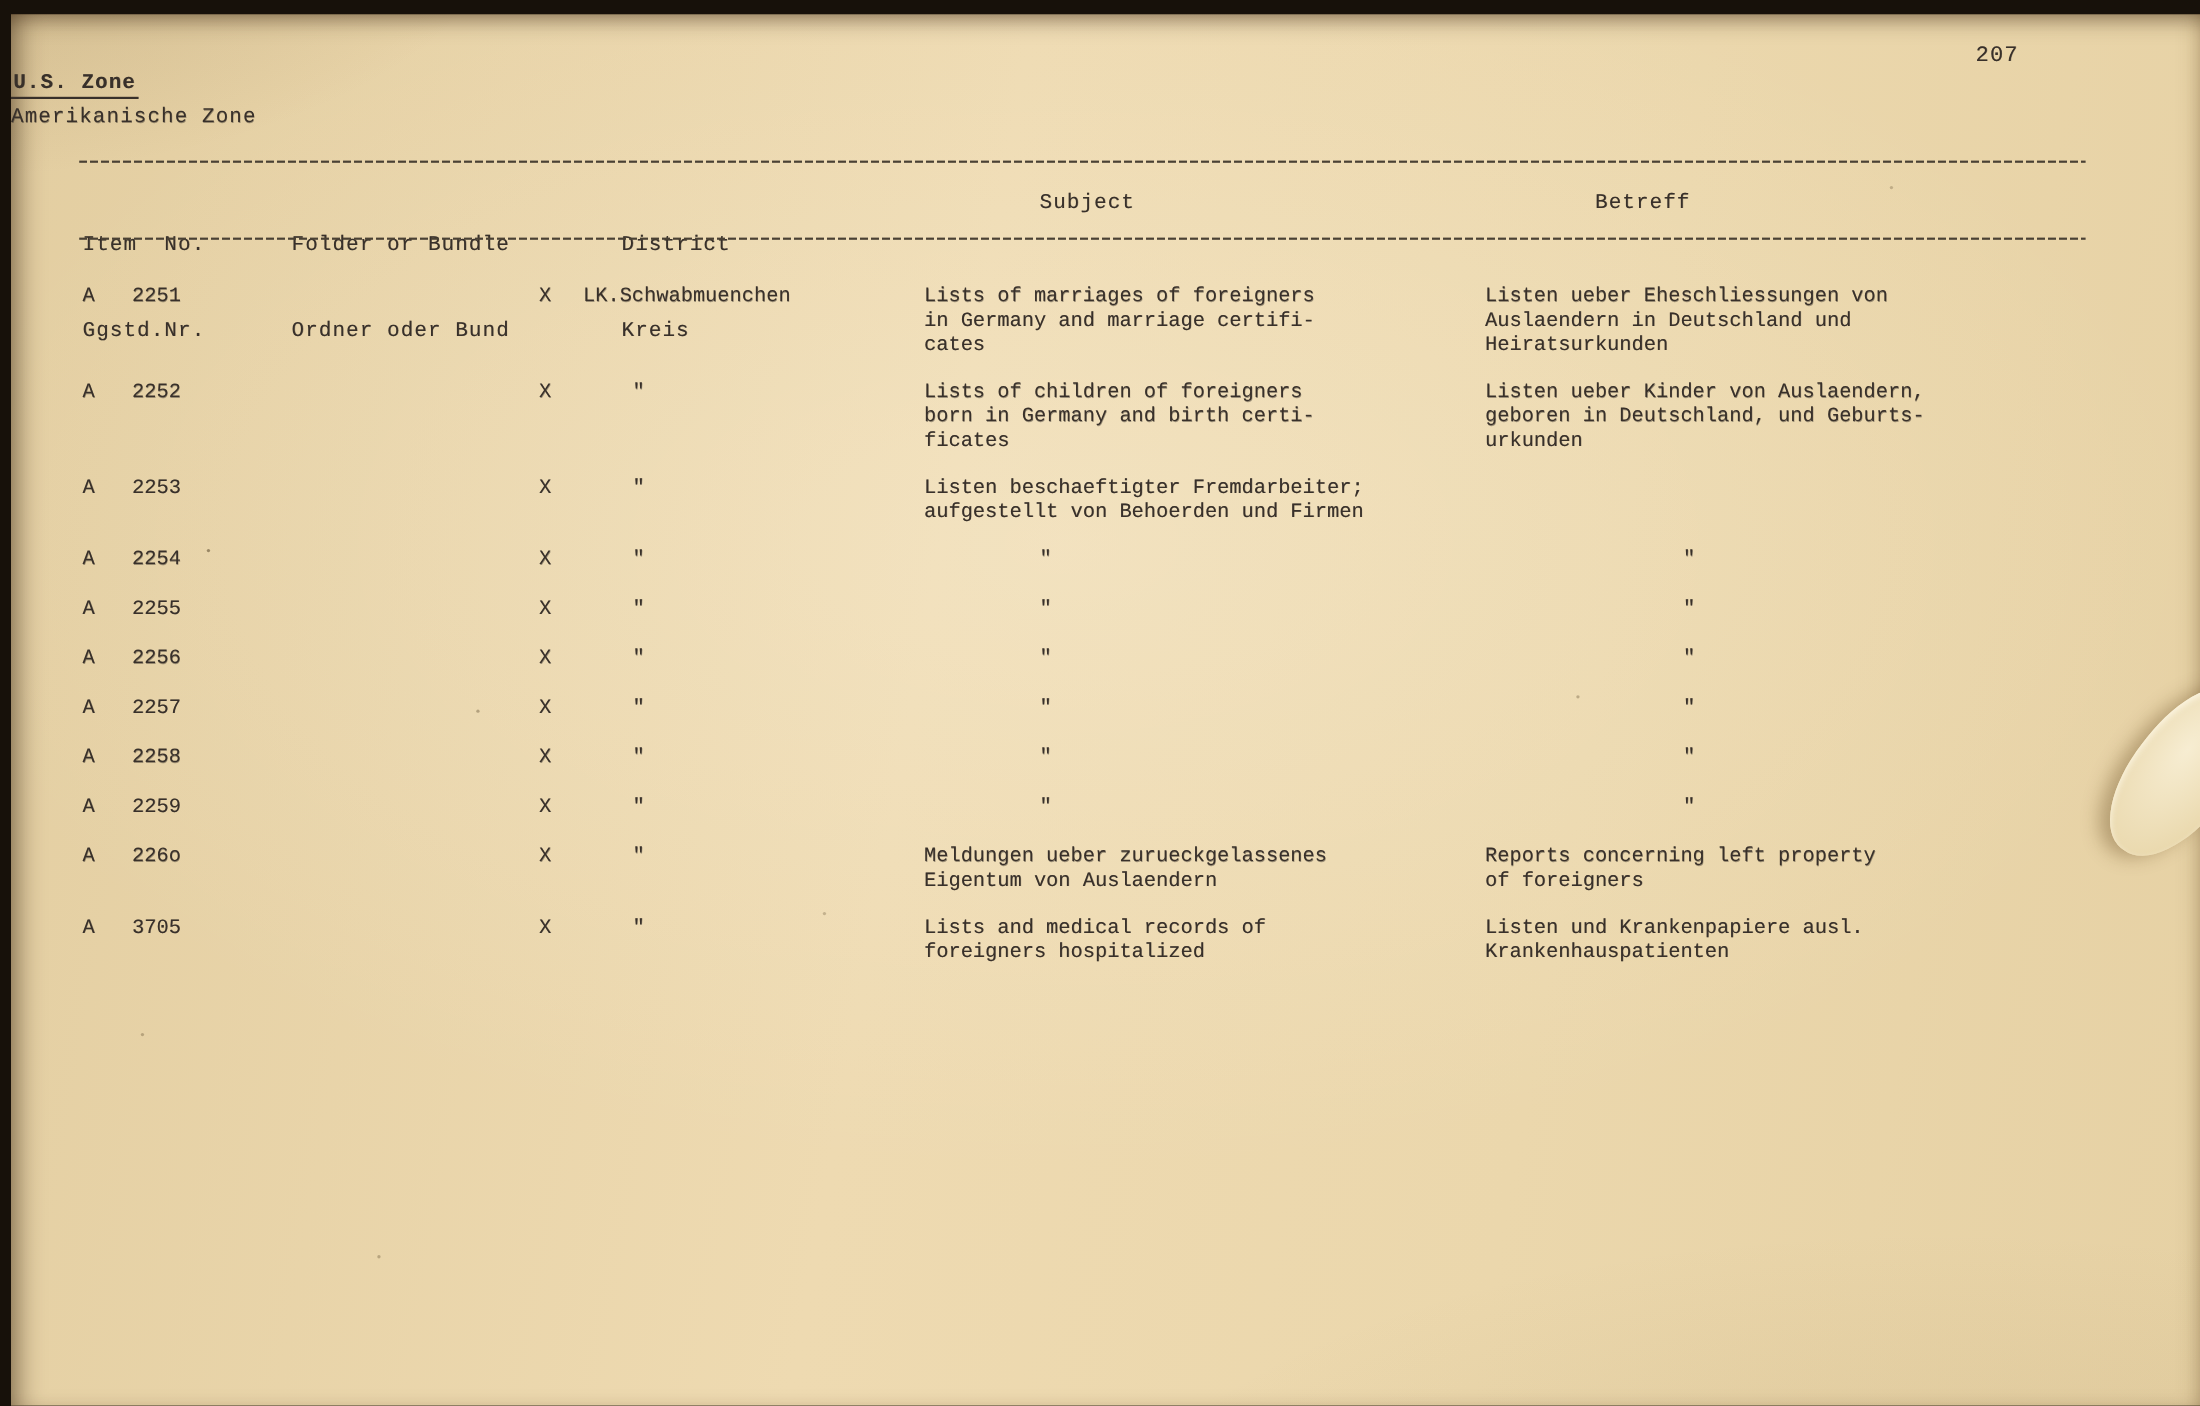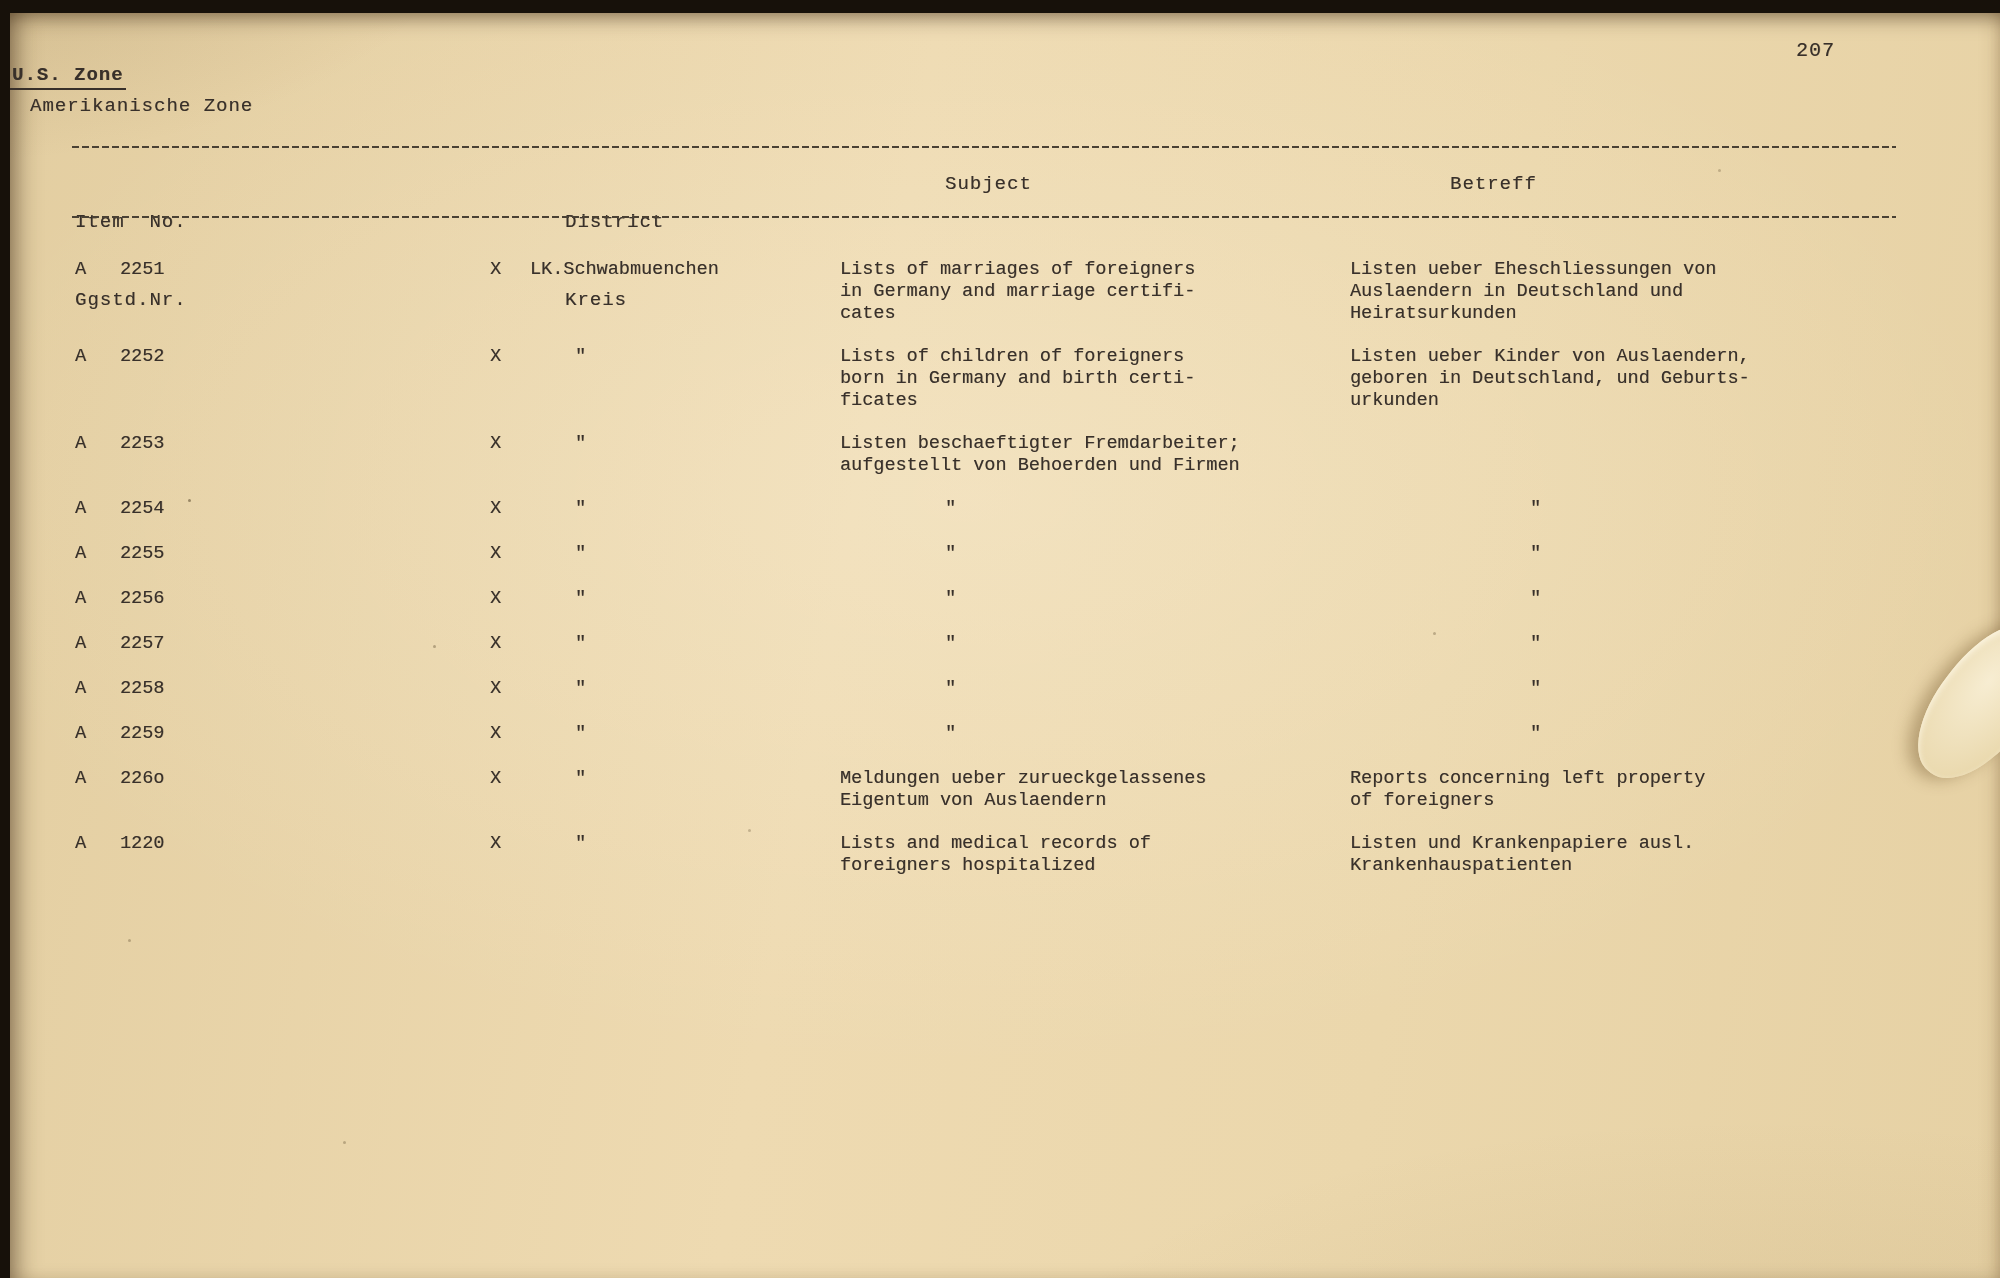--- a/index.html
+++ b/index.html
@@ -19,21 +19,21 @@
       linear-gradient(100deg,#e3cea1 0%,#eedab1 42%,#ebd7ac 70%,#e6d1a4 100%);
     box-shadow:
       inset 20px 0 24px -14px rgba(60,40,20,0.55),
       inset 0 16px 20px -12px rgba(60,40,20,0.5),
       inset -12px 0 20px -12px rgba(100,70,30,0.35);
     text-shadow:0.4px 0.4px 0.4px rgba(56,48,42,0.45);
   }
   .pagenum{position:absolute;left:1786px;top:26px;font-size:20px;letter-spacing:1px;}
   .titleblock{position:absolute;top:50px;left:0;width:1920px;text-align:left;font-size:19px;line-height:24px;}
   .title-main{display:inline-block;font-weight:bold;border-bottom:2px solid #38302a;padding:0 2px 1px 2px;letter-spacing:1px;}
-  .title-sub{margin-top:4px;letter-spacing:1px;padding-left:20px;}
+  .title-sub{margin-top:4px;letter-spacing:1px;}
   .rule{
     position:absolute;left:62px;width:1824px;height:2px;
     background-image:repeating-linear-gradient(90deg,#4a4134 0 7px,transparent 7px 10px);
   }
   .rule-top{top:133px;}
   .rule-bottom{top:203px;}
   .hdr{position:absolute;font-size:19px;line-height:26px;letter-spacing:1px;white-space:pre;}
   .rows{position:absolute;top:246px;left:65px;right:0;}
   .row{
     display:grid;
@@ -76,20 +76,24 @@
     <div><span class="title-main">U.S. Zone</span></div>
     <div class="title-sub">Amerikanische Zone</div>
   </div>
 
   <div class="rule rule-top"></div>
 
   <div class="hdr" style="left:65px;top:144px">
     <div>Item  No.</div>
     <div>Ggstd.Nr.</div>
   </div>
+  <div class="hdr" style="left:255px;top:144px">
+    <div>Folder or Bundle</div>
+    <div>Ordner oder Bund</div>
+  </div>
   <div class="hdr" style="left:555px;top:144px">
     <div>District</div>
     <div>Kreis</div>
   </div>
   <div class="hdr" style="left:935px;top:158px">Subject</div>
   <div class="hdr" style="left:1440px;top:158px">Betreff</div>
 
   <div class="rule rule-bottom"></div>
 
   <div class="rows">
@@ -189,21 +193,21 @@
       <span class="cell">X</span>
       <span class="cell d-district">"</span>
       <span class="cell">Meldungen ueber zurueckgelassenes
 Eigentum von Auslaendern</span>
       <span class="cell">Reports concerning left property
 of foreigners</span>
     </div>
 
     <div class="row">
       <span class="cell">A</span>
-      <span class="cell">1220</span>
+      <span class="cell">3705</span>
       <span class="cell">X</span>
       <span class="cell d-district">"</span>
       <span class="cell">Lists and medical records of
 foreigners hospitalized</span>
       <span class="cell">Listen und Krankenpapiere ausl.
 Krankenhauspatienten</span>
     </div>
 
   </div>
 

